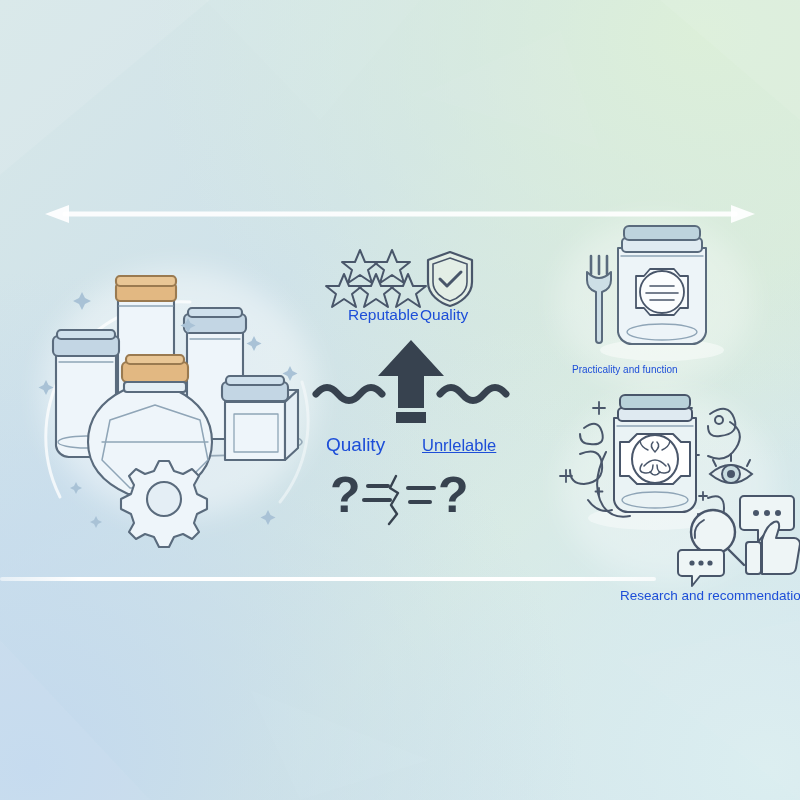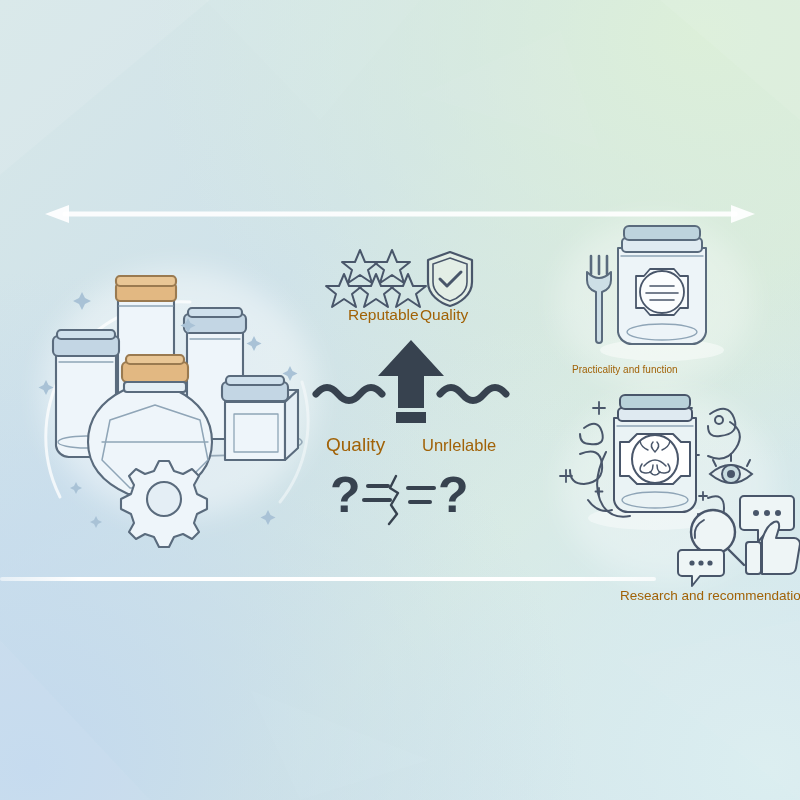--- a/index.html
+++ b/index.html
@@ -21,25 +21,25 @@
   .tri{position:absolute;opacity:.5;}
   .soft-blob{position:absolute;border-radius:50%;filter:blur(14px);}
 
   
   .h-arrow{position:absolute;left:45px;top:205px;width:710px;height:18px;}
   .rule{position:absolute;left:0;top:577px;width:656px;height:4px;
     background:linear-gradient(90deg,rgba(255,255,255,.55),#ffffff 12%,#ffffff 88%,rgba(255,255,255,.75));
     border-radius:2px;}
 
   
-  .lbl{position:absolute;color:#a16207;white-space:nowrap;}
+  .lbl{position:absolute;color:#1d4ed8;white-space:nowrap;}
   .lbl-rep{left:348px;top:306px;font-size:15.5px;}
   .lbl-qual-top{left:420px;top:306px;font-size:15.5px;}
   .lbl-quality{left:326px;top:434px;font-size:19px;}
-  .lbl-unrel{left:422px;top:436px;font-size:16.5px;}
+  .lbl-unrel{left:422px;top:436px;font-size:16.5px;text-decoration:underline;}
   .lbl-pract{left:572px;top:364px;font-size:10px;}
   .lbl-res{left:620px;top:588px;font-size:13.5px;}
 
   .svgwrap{position:absolute;}
   svg{display:block;overflow:visible;}
 </style>
 </head>
 <body>
 
 <div id="stage">

